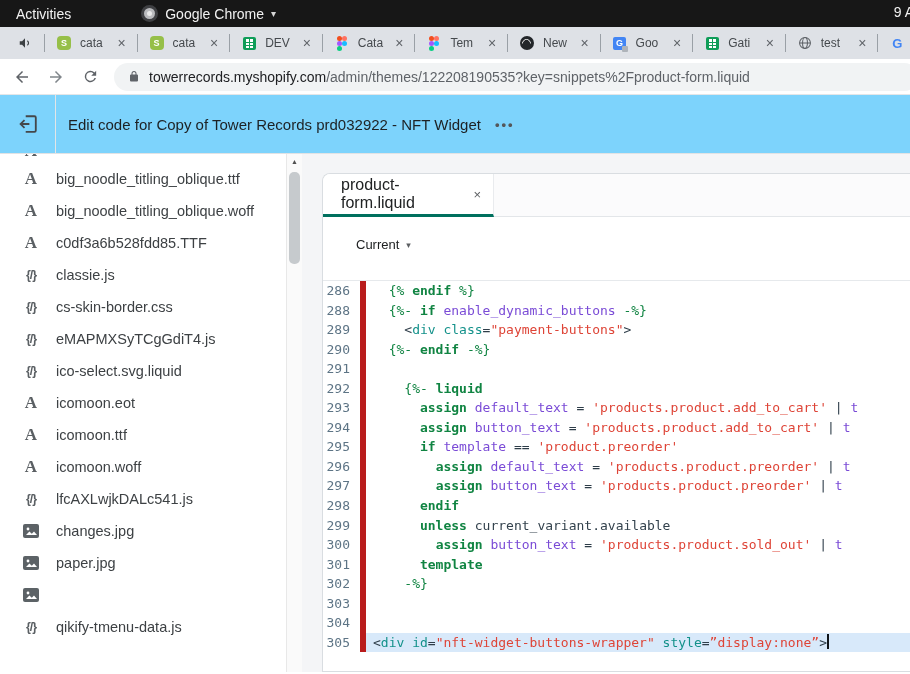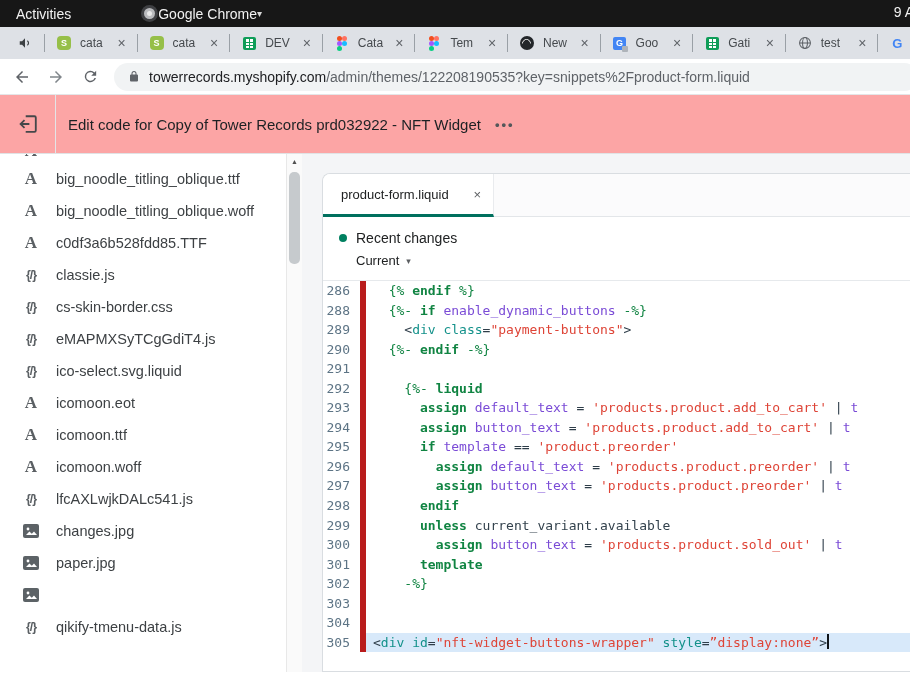--- a/index.html
+++ b/index.html
@@ -3,21 +3,21 @@
 <meta charset="utf-8">
 <style>
   * { margin:0; padding:0; box-sizing:border-box; }
   html,body { width:910px; height:674px; overflow:hidden; }
   body { font-family:"Liberation Sans", sans-serif; background:#fff; }
   .screen { position:relative; width:910px; height:674px; overflow:hidden; }
 
   
   .sysbar { height:27px; background:#171717; color:#f2f2f2; display:flex; align-items:center; font-size:14px; position:relative; }
   .sys-activities { margin-left:16px; cursor:default; }
-  .sys-app { margin-left:70px; display:flex; align-items:center; }
+  .sys-app { margin-left:70px; display:flex; align-items:center; gap:7px; }
   .chrome-logo { width:17px; height:17px; border-radius:50%; background:#3f4043; position:relative; }
   .chrome-logo::before { content:''; position:absolute; inset:3px; border-radius:50%; background:#b9babd; }
   .chrome-logo::after { content:''; position:absolute; inset:6px; border-radius:50%; background:#e9e9e9; }
   .sys-caret { font-size:10px; color:#d6d6d6; }
   .sys-clock { position:absolute; right:-4px; top:4px; }
 
   
   .tabstrip { height:32px; background:#dee1e6; display:flex; align-items:center; position:relative; }
   .speaker { position:absolute; left:18px; top:9px; }
   .tablist { display:flex; margin-left:44px; height:32px; }
@@ -43,21 +43,21 @@
   
   .toolbar { height:36px; background:#fff; border-bottom:1px solid #e4e6e8; display:flex; align-items:center; }
   .navbtn { width:24px; height:24px; margin-left:10px; display:flex; align-items:center; justify-content:center; flex:none; }
   .urlpill { flex:1; height:28px; background:#f1f3f4; border-radius:14px; margin:0 -8px 0 12px; display:flex; align-items:center; padding:0 14px; overflow:hidden; }
   .url-lock { flex:none; margin-right:9px; display:flex; }
   .url-text { font-size:14px; white-space:nowrap; }
   .url-domain { color:#202124; }
   .url-path { color:#5f6368; }
 
   
-  .sf-header { height:59px; background:#fca5a5; border-bottom:1px solid #e1e3e5; display:flex; align-items:center; position:relative; }
+  .sf-header { height:59px; background:#7dd3fc; border-bottom:1px solid #e1e3e5; display:flex; align-items:center; position:relative; }
   .exit-btn { width:56px; height:100%; display:flex; align-items:center; justify-content:center; border-right:1px solid #e3e5e7; flex:none; }
   .sf-title { margin-left:12px; font-size:15px; color:#1d2124; }
   .more-btn { margin-left:14px; color:#54575a; font-size:13px; letter-spacing:2px; font-weight:bold; }
 
   
   .content { height:518px; background:#f4f5f7; display:flex; }
 
   
   .sidebar { width:302px; height:100%; background:#fff; position:relative; overflow:hidden; flex:none; }
   .files { position:absolute; left:0; top:0; right:16px; }
@@ -69,21 +69,21 @@
   .fpartial { height:9px; overflow:hidden; display:flex; padding-left:20px; }
   .fpartial .ficon { margin-top:-13px; }
   .scrollbar { position:absolute; right:0; top:0; width:16px; height:100%; background:#fafafa; border-left:1px solid #e8e8e8; }
   .sb-up { height:16px; text-align:center; font-size:7px; line-height:15px; color:#505050; }
   .sb-thumb { position:absolute; left:2px; top:18px; width:11px; height:92px; background:#c6cacd; border-radius:5px; }
 
   
   .editor-card { flex:1; margin:19px 0 0 20px; background:#fff; border:1px solid #d9dde1; border-right:none; border-radius:8px 0 0 0; display:flex; flex-direction:column; overflow:hidden; }
   .tabrow { height:43px; background:#fbfbfc; border-bottom:1px solid #e3e6e9; position:relative; flex:none; }
   .etab { position:absolute; left:0; top:0; width:171px; height:43px; background:#fff; border-right:1px solid #e9ebee; border-bottom:3px solid #00705e; border-radius:8px 0 0 0; display:flex; align-items:center; padding:0 12px 0 18px; }
-  .etab-label { flex:1; font-size:13px; color:#202223; }
+  .etab-label { flex:1; font-size:16px; color:#202223; }
   .etab-close { color:#5c5f62; font-size:13px; }
   .inforow { height:64px; border-bottom:1px solid #e6e9ec; padding-top:13px; flex:none; }
   .status { display:flex; align-items:center; padding-left:16px; }
   .status-dot { width:8px; height:8px; border-radius:50%; background:var(--accent,#008060); flex:none; }
   .status-label { margin-left:9px; font-size:14px; color:#202223; }
   .version { margin:7px 0 0 33px; font-size:13px; color:#202223; display:inline-flex; align-items:center; gap:7px; }
   .version .caret { font-size:9px; color:#5c5f62; }
 
   
   .codewrap { flex:1; font-family:"DejaVu Sans Mono", monospace; font-size:13px; overflow:hidden; }
@@ -339,24 +339,20 @@
     </div>
 
     <div class="editor-card">
       <div class="tabrow">
         <div class="etab">
           <span class="etab-label">product-form.liquid</span>
           <span class="etab-close">×</span>
         </div>
       </div>
       <div class="inforow">
-        <div class="status">
-          <span class="status-dot"></span>
-          <span class="status-label">Recent changes</span>
-        </div>
         <div class="version">
           <span>Current</span>
           <span class="caret">▾</span>
         </div>
       </div>
       <div class="codewrap">
           <div class="cl"><span class="ln">286</span><span class="lc"><span style="color: rgb(46, 61, 73);">  </span><span style="color: rgb(16, 132, 66);">{% </span><span style="color: rgb(16, 132, 66); font-weight: bold;">endif</span><span style="color: rgb(16, 132, 66);"> %}</span></span></div>
           <div class="cl"><span class="ln">288</span><span class="lc"><span style="color: rgb(46, 61, 73);">  </span><span style="color: rgb(16, 132, 66);">{%- </span><span style="color: rgb(16, 132, 66); font-weight: bold;">if</span><span style="color: rgb(46, 61, 73);"> </span><span style="color: rgb(122, 75, 214);">enable_dynamic_buttons</span><span style="color: rgb(16, 132, 66);"> -%}</span></span></div>
           <div class="cl"><span class="ln">289</span><span class="lc"><span style="color: rgb(46, 61, 73);">    &lt;</span><span style="color: rgb(19, 145, 138);">div</span><span style="color: rgb(46, 61, 73);"> </span><span style="color: rgb(19, 145, 138);">class</span><span style="color: rgb(46, 61, 73);">=</span><span style="color: rgb(222, 68, 55);">"payment-buttons"</span><span style="color: rgb(46, 61, 73);">&gt;</span></span></div>
           <div class="cl"><span class="ln">290</span><span class="lc"><span style="color: rgb(46, 61, 73);">  </span><span style="color: rgb(16, 132, 66);">{%- </span><span style="color: rgb(16, 132, 66); font-weight: bold;">endif</span><span style="color: rgb(16, 132, 66);"> -%}</span></span></div>

